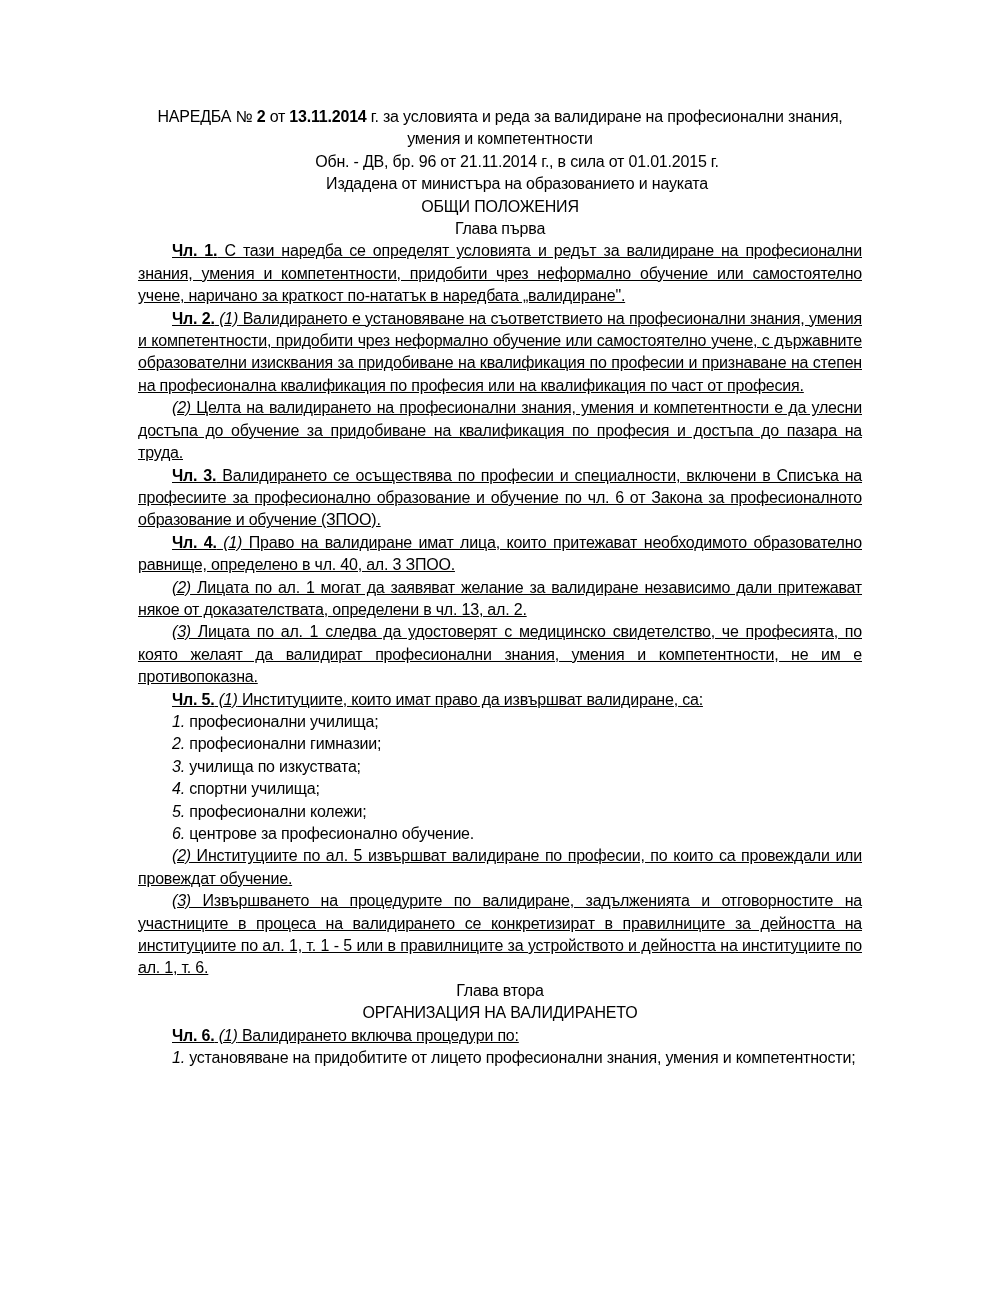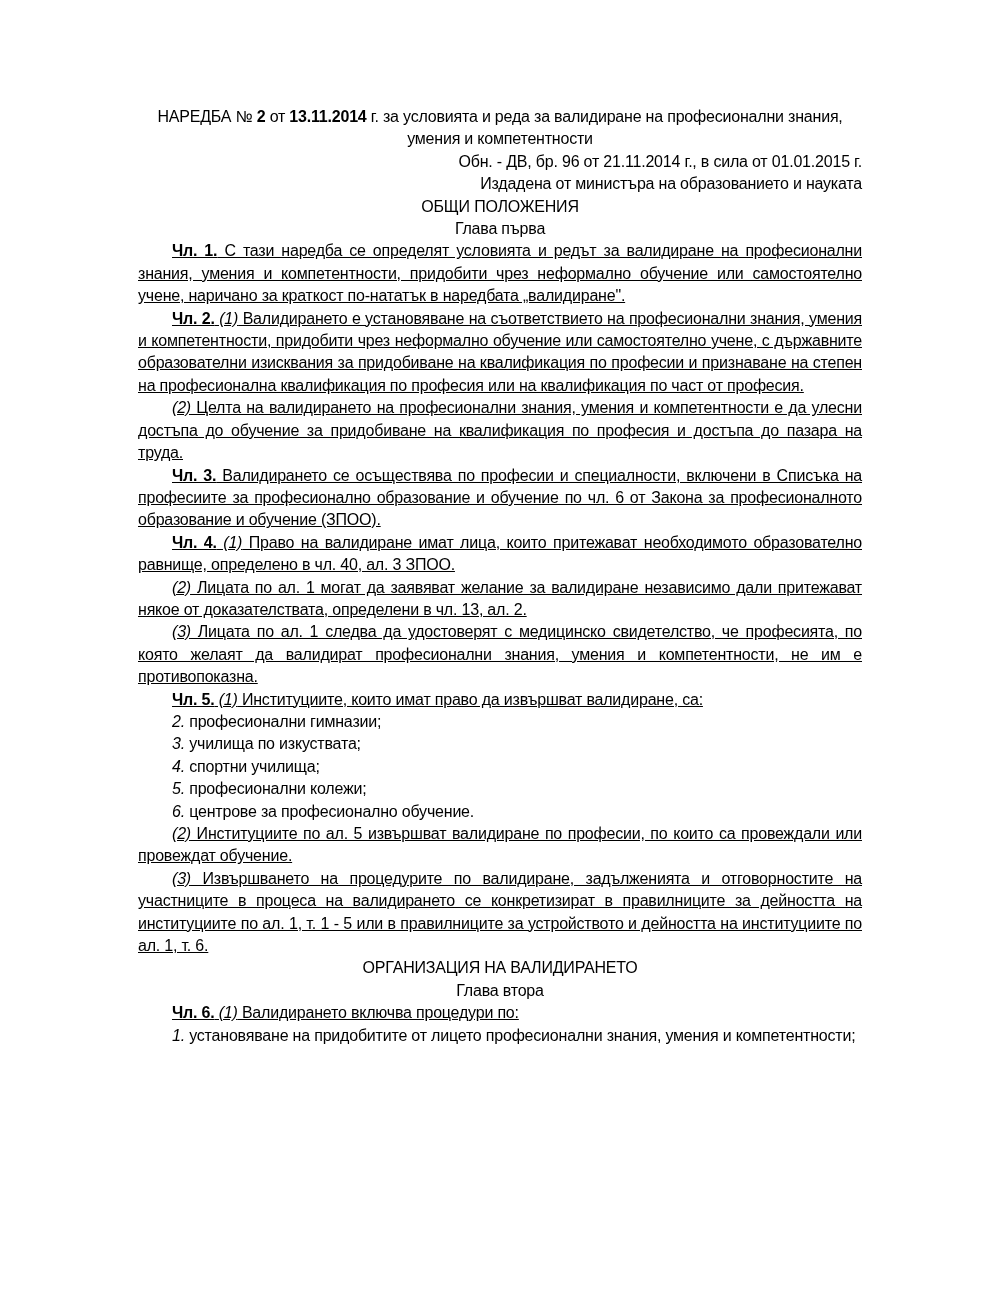--- a/index.html
+++ b/index.html
@@ -28,21 +28,21 @@
     padding: 0;
   }
   .doc-title {
     text-align: center;
   }
   .center-line {
     text-align: center;
   }
   .meta-line {
     text-indent: 34px;
-    text-align: right;
+    text-align: center;
   }
   .para {
     text-align: justify;
     text-indent: 34px;
     text-decoration: underline;
   }
   .list-item {
     text-align: justify;
     text-indent: 34px;
   }
@@ -72,30 +72,31 @@
   <p class="para"><b>Чл. 3.</b><span> Валидирането се осъществява по професии и специалности, включени в Списъка на професиите за професионално образование и обучение по чл. 6 от Закона за професионалното образование и обучение (ЗПОО).</span></p>
 
   <p class="para"><b>Чл. 4.</b><i> (1)</i><span> Право на валидиране имат лица, които притежават необходимото образователно равнище, определено в чл. 40, ал. 3 ЗПОО.</span></p>
 
   <p class="para"><i>(2)</i><span> Лицата по ал. 1 могат да заявяват желание за валидиране независимо дали притежават някое от доказателствата, определени в чл. 13, ал. 2.</span></p>
 
   <p class="para"><i>(3)</i><span> Лицата по ал. 1 следва да удостоверят с медицинско свидетелство, че професията, по която желаят да валидират професионални знания, умения и компетентности, не им е противопоказна.</span></p>
 
   <p class="para"><b>Чл. 5.</b><i> (1)</i><span> Институциите, които имат право да извършват валидиране, са:</span></p>
 
+  <p class="list-item"><i>1.</i><span> професионални училища;</span></p>
   <p class="list-item"><i>2.</i><span> професионални гимназии;</span></p>
   <p class="list-item"><i>3.</i><span> училища по изкуствата;</span></p>
   <p class="list-item"><i>4.</i><span> спортни училища;</span></p>
   <p class="list-item"><i>5.</i><span> професионални колежи;</span></p>
   <p class="list-item"><i>6.</i><span> центрове за професионално обучение.</span></p>
 
   <p class="para"><i>(2)</i><span> Институциите по ал. 5 извършват валидиране по професии, по които са провеждали или провеждат обучение.</span></p>
 
   <p class="para"><i>(3)</i><span> Извършването на процедурите по валидиране, задълженията и отговорностите на участниците в процеса на валидирането се конкретизират в правилниците за дейността на институциите по ал. 1, т. 1 - 5 или в правилниците за устройството и дейността на институциите по ал. 1, т. 6.</span></p>
 
+  <p class="center-line">Глава втора</p>
   <p class="center-line">ОРГАНИЗАЦИЯ НА ВАЛИДИРАНЕТО</p>
-  <p class="center-line">Глава втора</p>
 
   <p class="para"><b>Чл. 6.</b><i> (1)</i><span> Валидирането включва процедури по:</span></p>
 
   <p class="list-item"><i>1.</i><span> установяване на придобитите от лицето професионални знания, умения и компетентности;</span></p>
 
 </div>
 
 </body></html>

